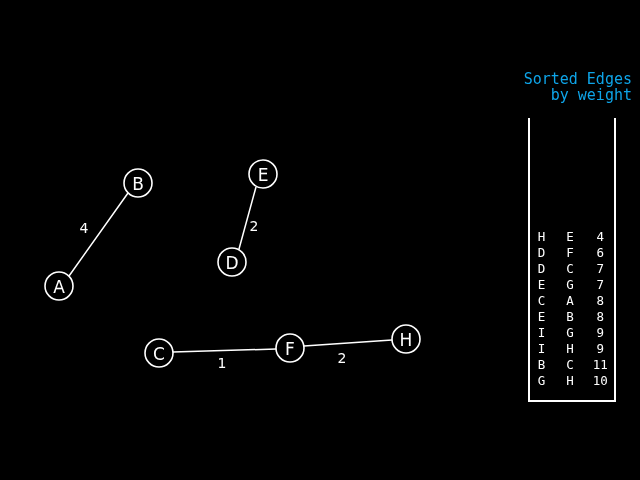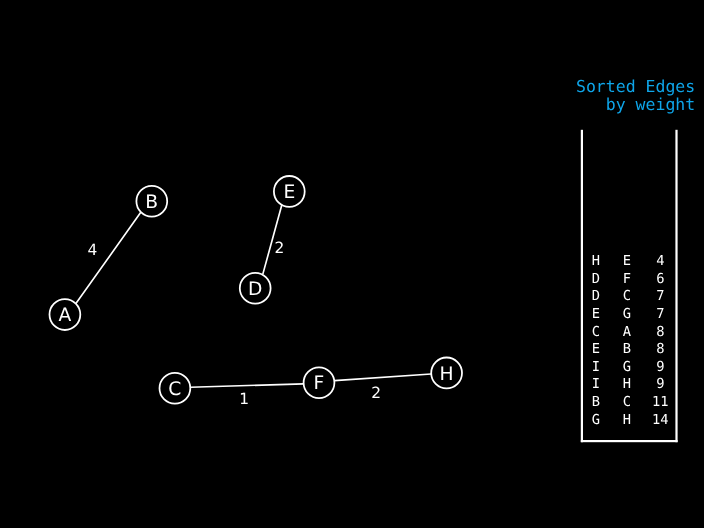--- a/index.html
+++ b/index.html
@@ -196,19 +196,19 @@
             <td class="col-w">9</td>
           </tr>
           <tr>
             <td class="col-u">B</td>
             <td class="col-v">C</td>
             <td class="col-w">11</td>
           </tr>
           <tr>
             <td class="col-u">G</td>
             <td class="col-v">H</td>
-            <td class="col-w">14</td>
+            <td class="col-w">10</td>
           </tr>
         </tbody>
     </table>
   </div>
 
 </div>
 
 </body></html>

